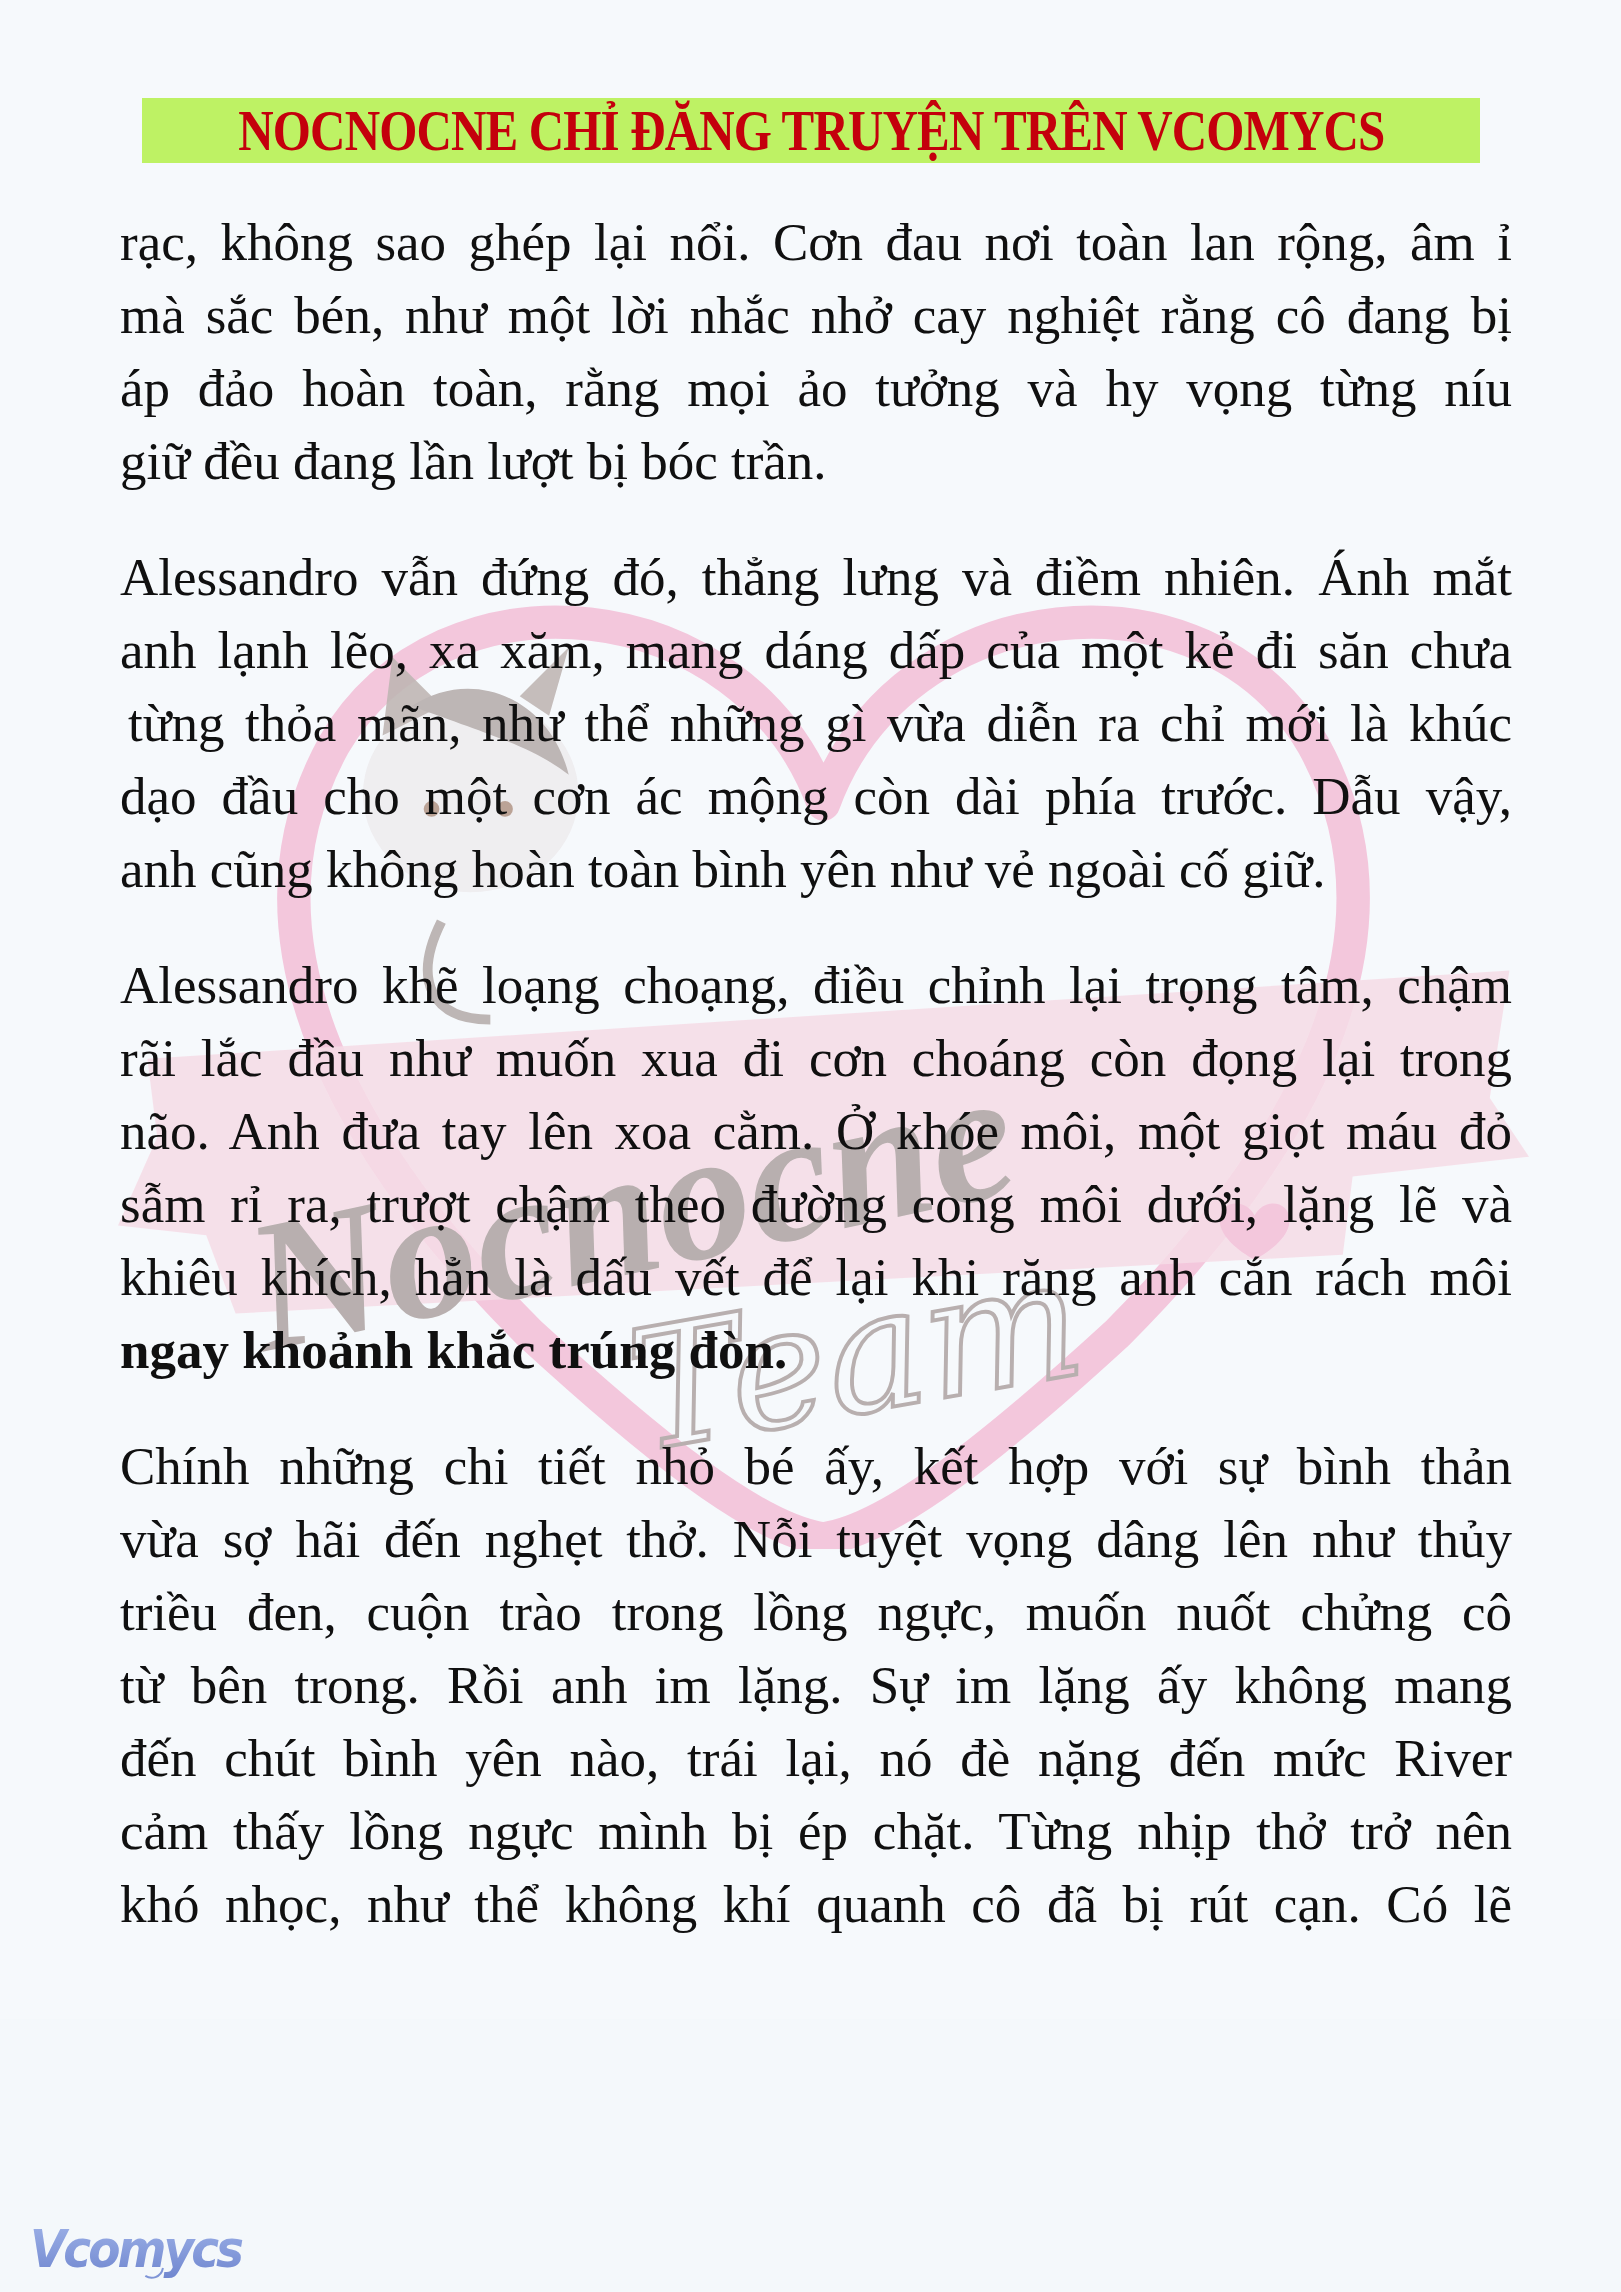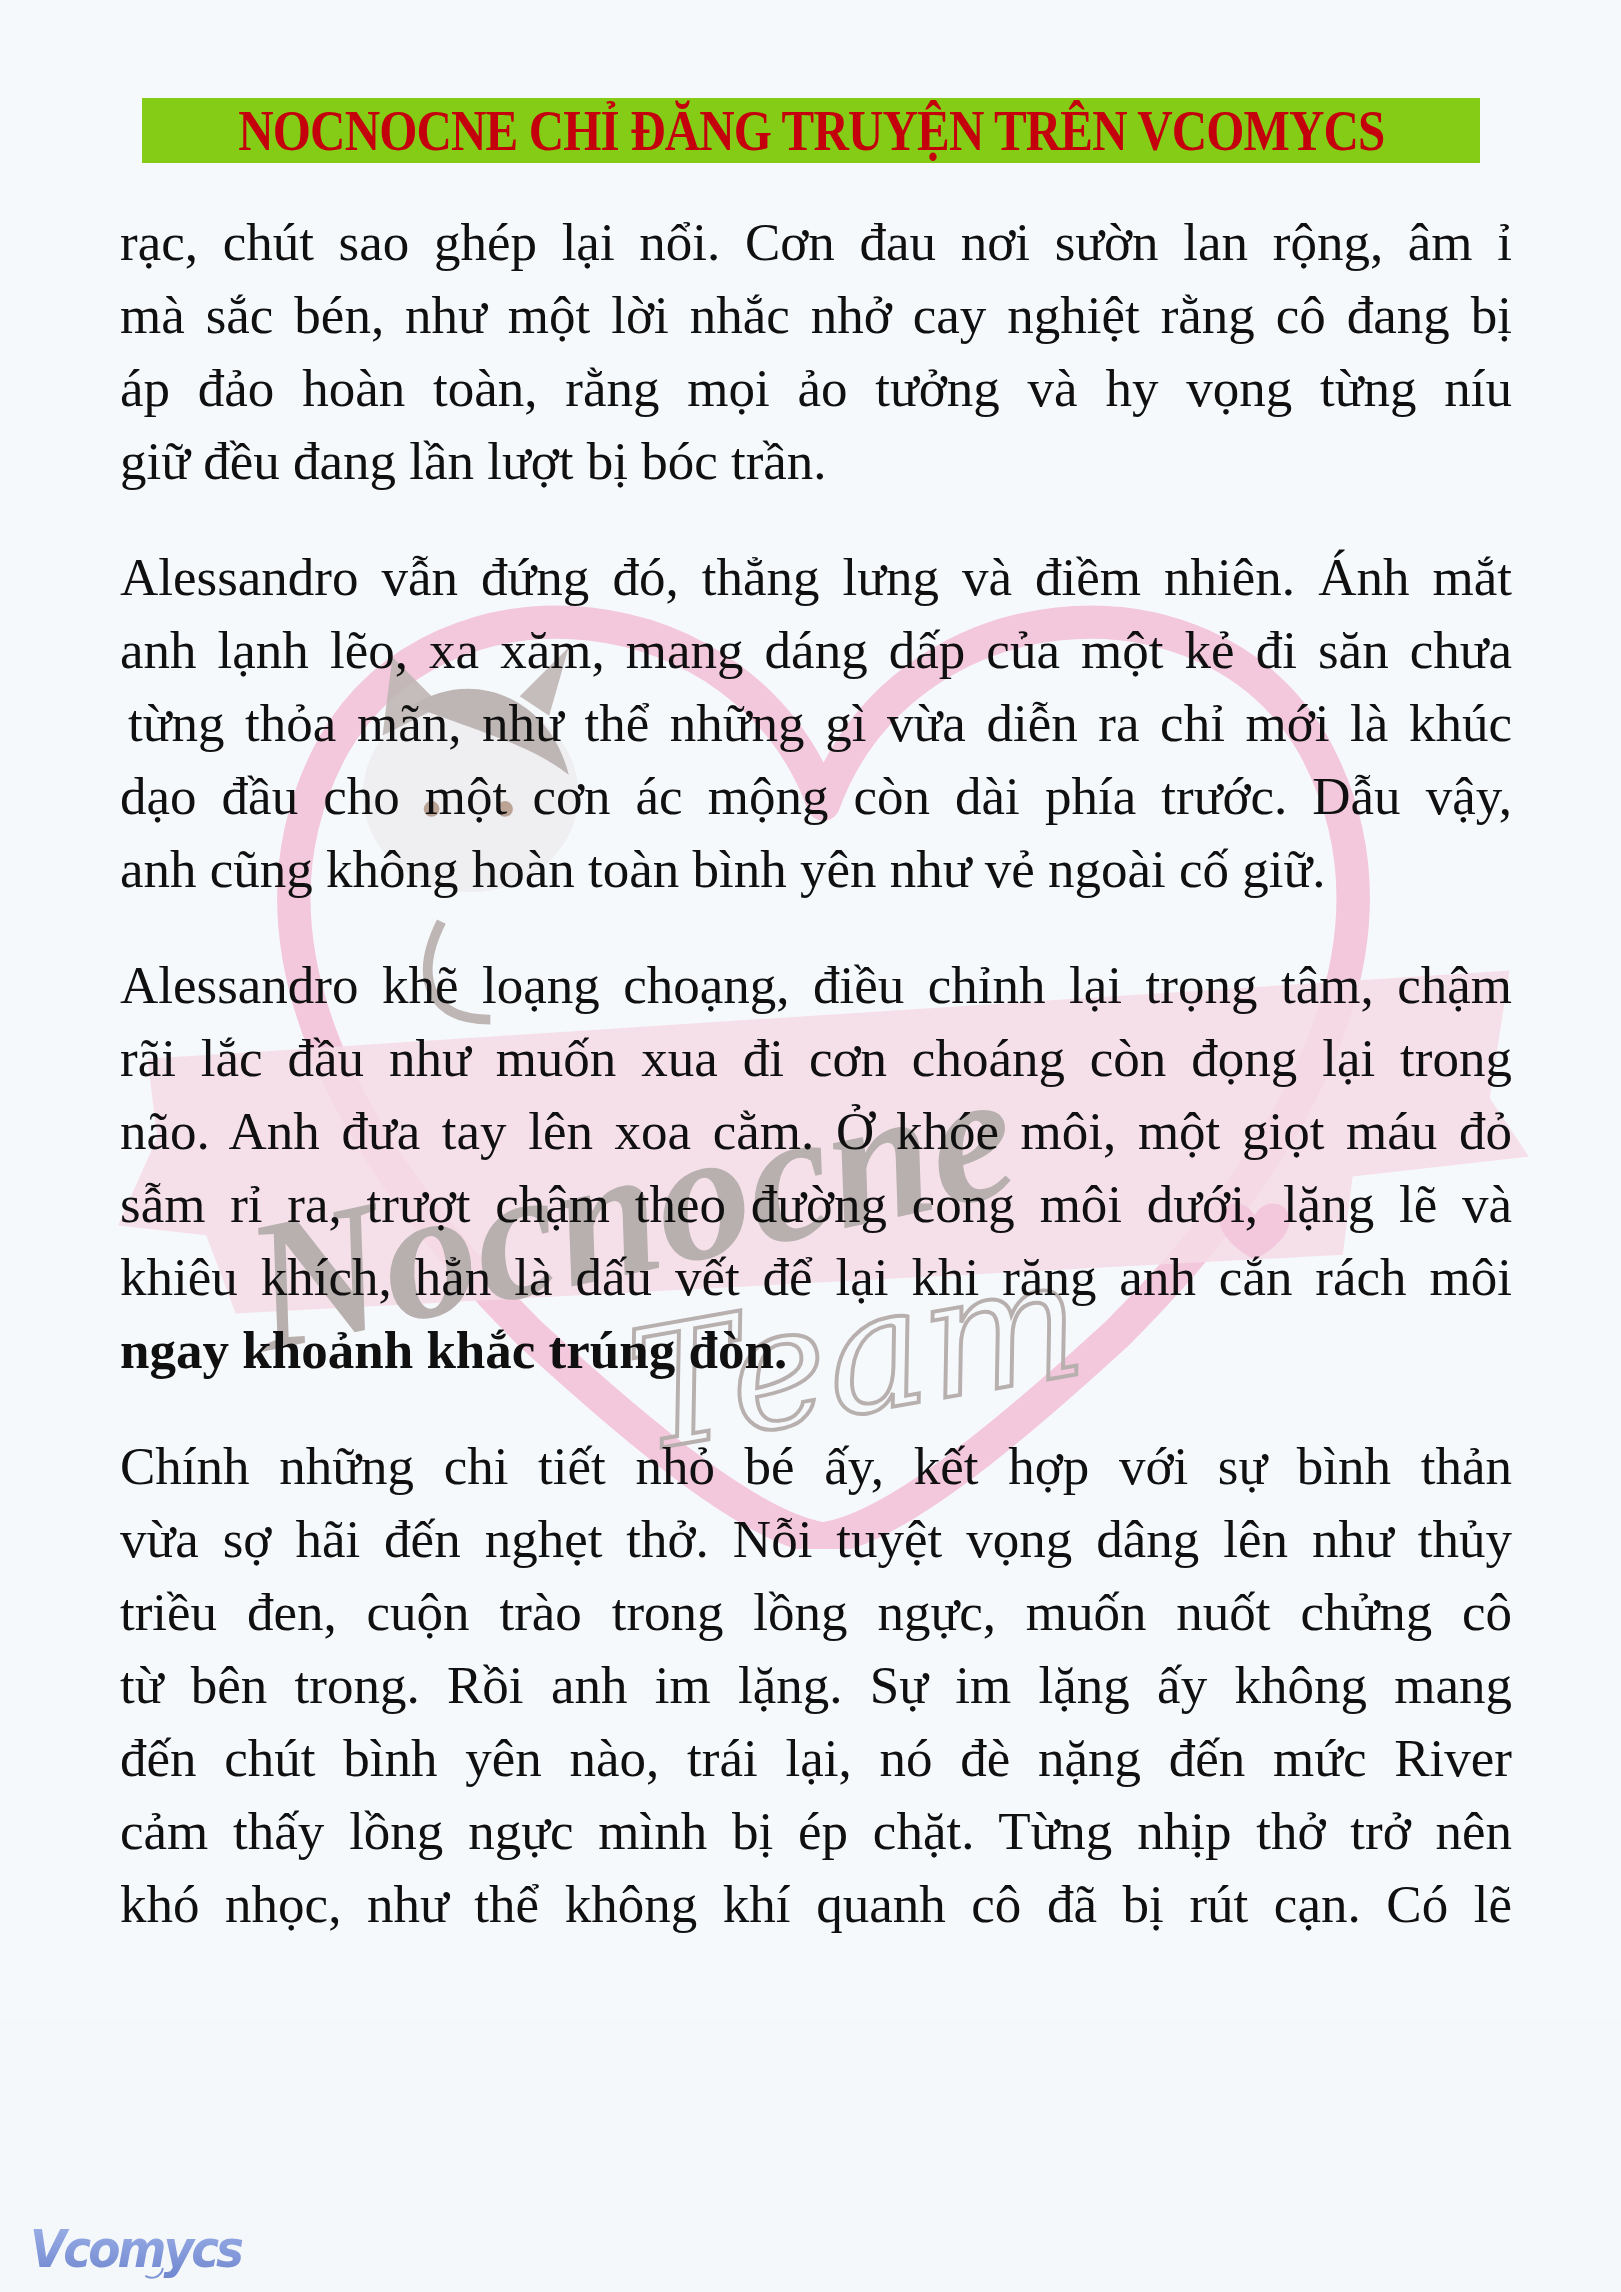--- a/index.html
+++ b/index.html
@@ -38,21 +38,21 @@
   }
   .watermark svg { width: 100%; height: 100%; }
 
   
   .title-banner {
     position: absolute;
     left: 142px;
     top: 98px;
     width: 1338px;
     height: 65px;
-    background: #84cc16;
+    background: #bef264;
     display: flex;
     align-items: center;
     justify-content: center;
   }
   .title-text {
     color: #c4000c;
     font-family: "Liberation Serif", "DejaVu Serif", serif;
     font-weight: bold;
     font-size: 57px;
     letter-spacing: -1px;
@@ -130,21 +130,21 @@
     <path d="M1160 680 C 1150 660, 1120 665, 1125 690 C 1130 710, 1160 725, 1160 725 C 1160 725, 1190 710, 1195 690 C 1200 665, 1170 660, 1160 680 Z" fill="#f2a6c8"></path>
   </svg>
 </div>
 
 <div class="title-banner">
   <span class="title-text">NOCNOCNE CHỈ ĐĂNG TRUYỆN TRÊN VCOMYCS</span>
 </div>
 
 <div class="story">
   <p class="paragraph">
-    <span class="line" style="display: block;">rạc, chút sao ghép lại nổi. Cơn đau nơi sườn lan rộng, âm ỉ</span>
+    <span class="line" style="display: block;">rạc, không sao ghép lại nổi. Cơn đau nơi toàn lan rộng, âm ỉ</span>
     <span class="line" style="display: block;">mà sắc bén, như một lời nhắc nhở cay nghiệt rằng cô đang bị</span>
     <span class="line" style="display: block;">áp đảo hoàn toàn, rằng mọi ảo tưởng và hy vọng từng níu</span>
     <span class="line last" style="display: block;">giữ đều đang lần lượt bị bóc trần.</span>
   </p>
   <p class="paragraph">
     <span class="line" style="display: block;">Alessandro vẫn đứng đó, thẳng lưng và điềm nhiên. Ánh mắt</span>
     <span class="line" style="display: block;">anh lạnh lẽo, xa xăm, mang dáng dấp của một kẻ đi săn chưa</span>
     <span class="line" style="display: block; margin-left: 8px;">từng thỏa mãn, như thể những gì vừa diễn ra chỉ mới là khúc</span>
     <span class="line" style="display: block;">dạo đầu cho một cơn ác mộng còn dài phía trước. Dẫu vậy,</span>
     <span class="line last" style="display: block;">anh cũng không hoàn toàn bình yên như vẻ ngoài cố giữ.</span>

